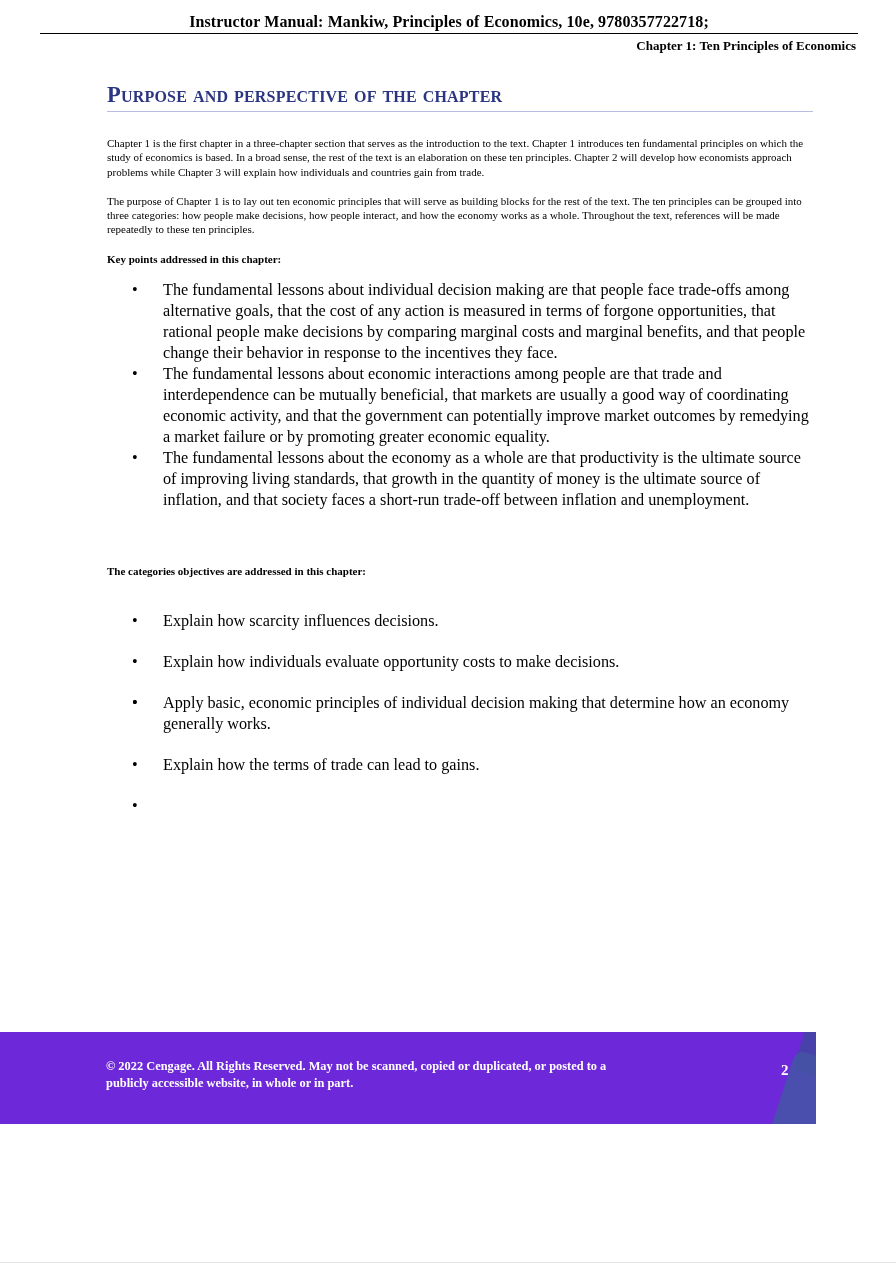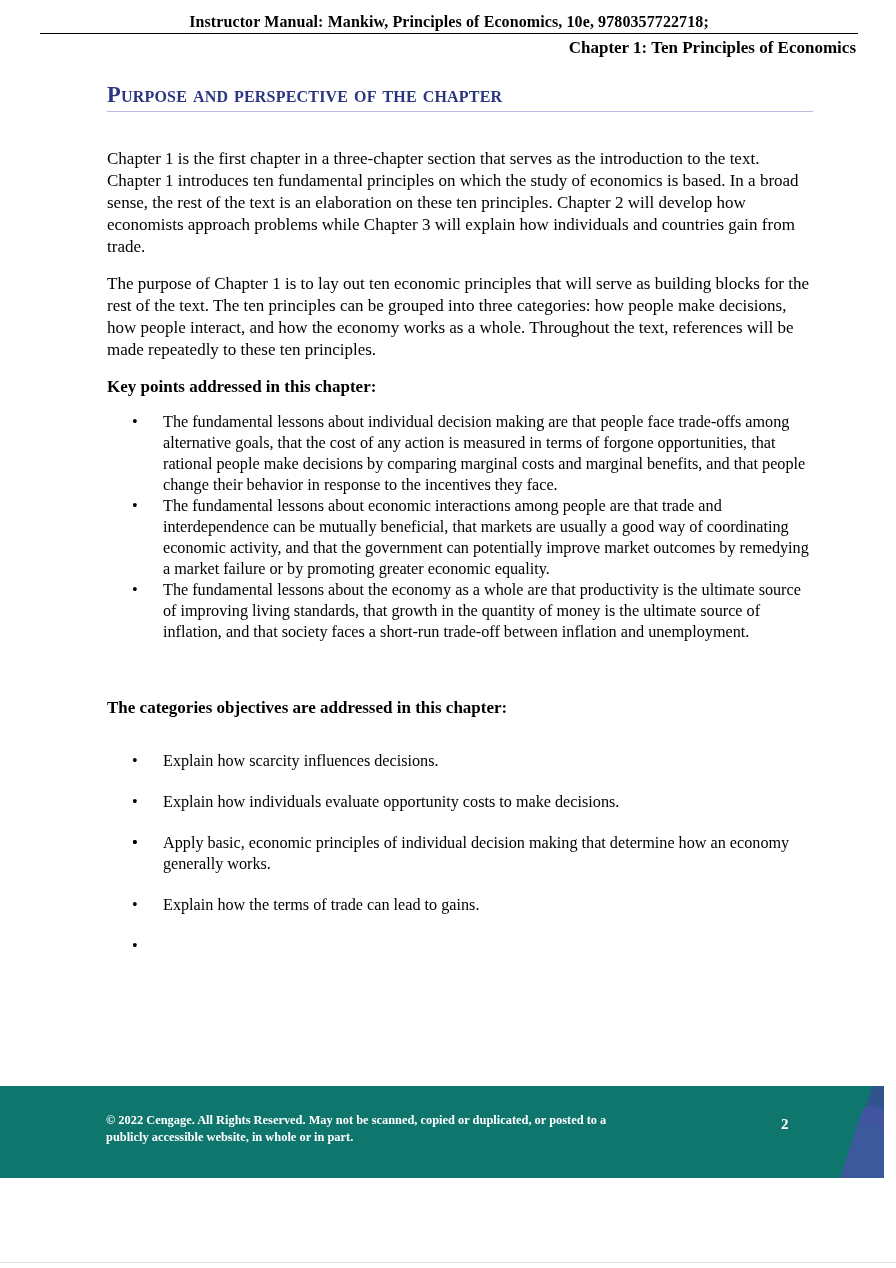--- a/index.html
+++ b/index.html
@@ -33,21 +33,21 @@
     line-height: 1.25;
     letter-spacing: 0.1px;
     white-space: nowrap;
   }
   .header-rule {
     border-bottom: 1.2px solid #000000;
     margin-top: 1px;
     width: 100%;
   }
   .header-line2 {
-    font-size: 17px;
+    font-size: 13px;
     font-weight: bold;
     text-align: right;
     line-height: 1.35;
     padding-top: 3px;
     padding-right: 2px;
     white-space: nowrap;
   }
 
   
   .content {
@@ -64,26 +64,26 @@
     color: #2b3580;
     font-variant: small-caps;
     text-transform: lowercase;
     letter-spacing: 0.2px;
     line-height: 1.12;
     padding-bottom: 4px;
     border-bottom: 1.6px solid #b7bde2;
   }
   h2.sec-heading::first-letter { text-transform: uppercase; }
 
-  .heading-block { margin-bottom: 16px; }
+  .heading-block { margin-bottom: 4px; }
   .heading-gap-1 { height: 20px; }
 
   p.body {
     margin: 0 0 15px 0;
-    font-size: 17px;
+    font-size: 11px;
     line-height: 1.295;
     text-align: left;
   }
   p.body.tight { margin-bottom: 14px; font-weight: bold; }
 
   ul.bullets {
     list-style: none;
     margin: 0;
     padding: 0;
   }
@@ -105,24 +105,24 @@
   ul.bullets.spaced > li:last-child { margin-bottom: 0; }
 
   .gap-before-objectives { height: 35px; }
   .gap-after-objectives-heading { height: 19px; }
   .gap-objectives-intro { height: 18px; }
 
   
   .footer-band {
     position: absolute;
     left: 0;
-    top: 1086px;
-    width: 884px;
+    top: 1032px;
+    width: 816px;
     height: 92px;
-    background: #0f766e;
+    background: #6d28d9;
     overflow: hidden;
   }
   .footer-deco {
     position: absolute;
     right: -22px;
     top: 24px;
     width: 58px;
     height: 96px;
     background: #4455a4;
     border-radius: 10px;

